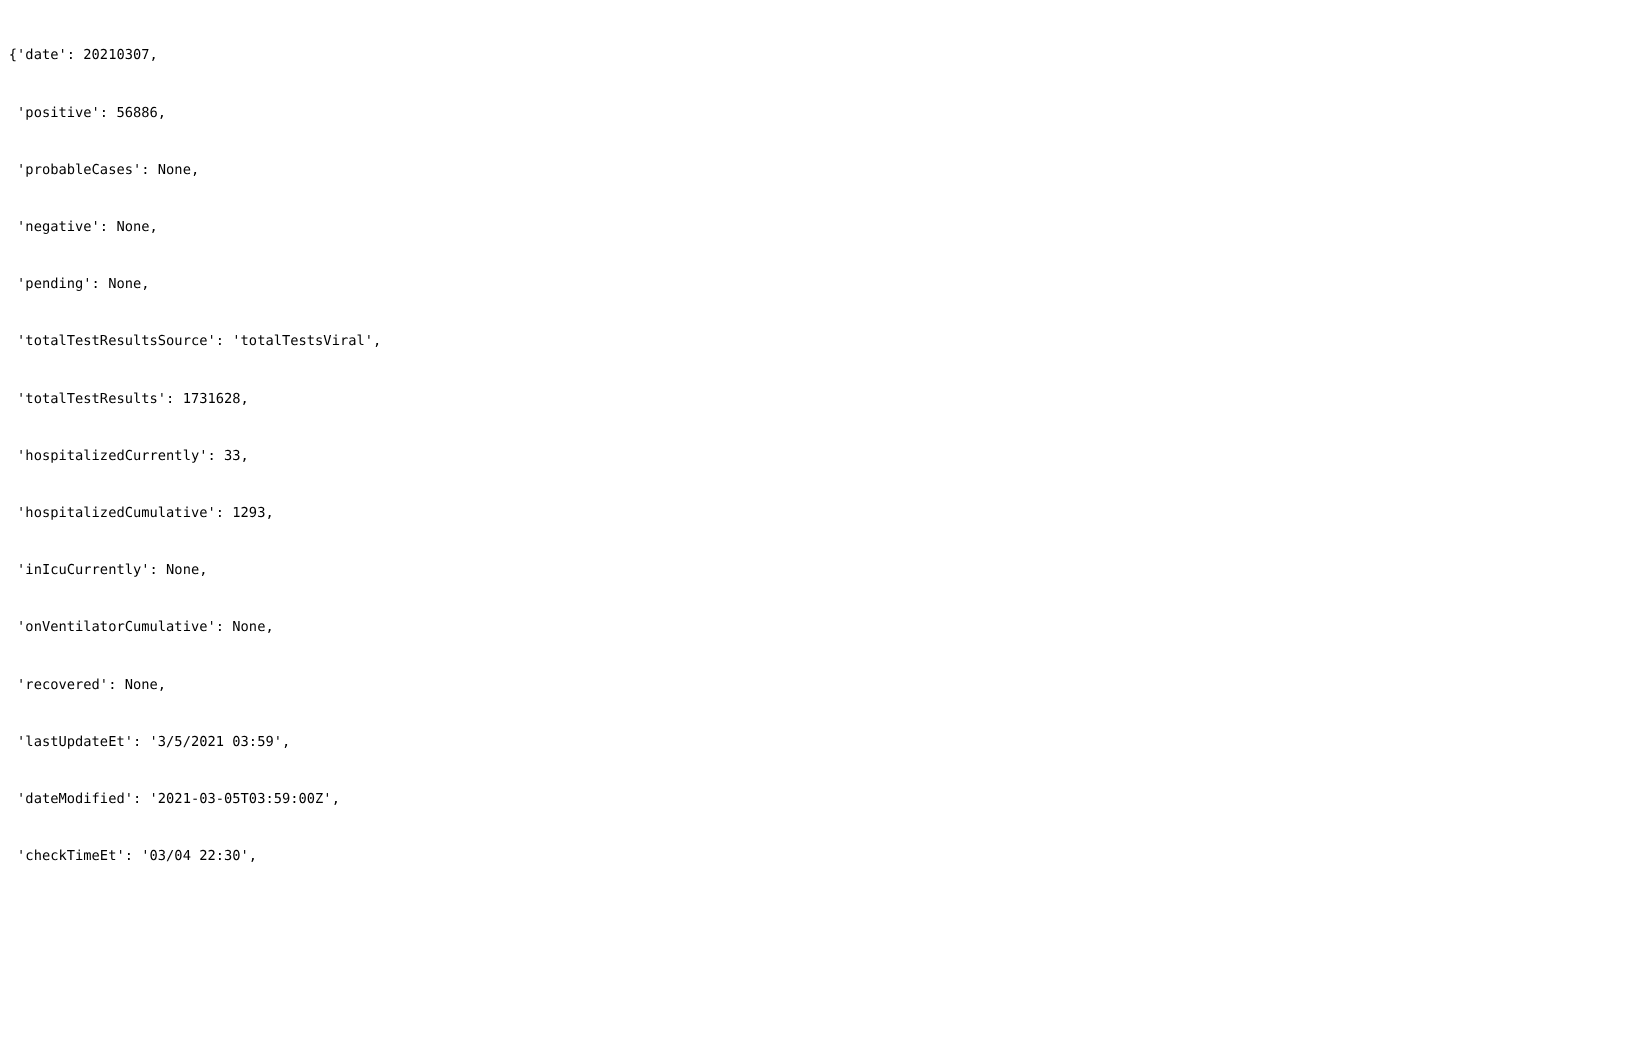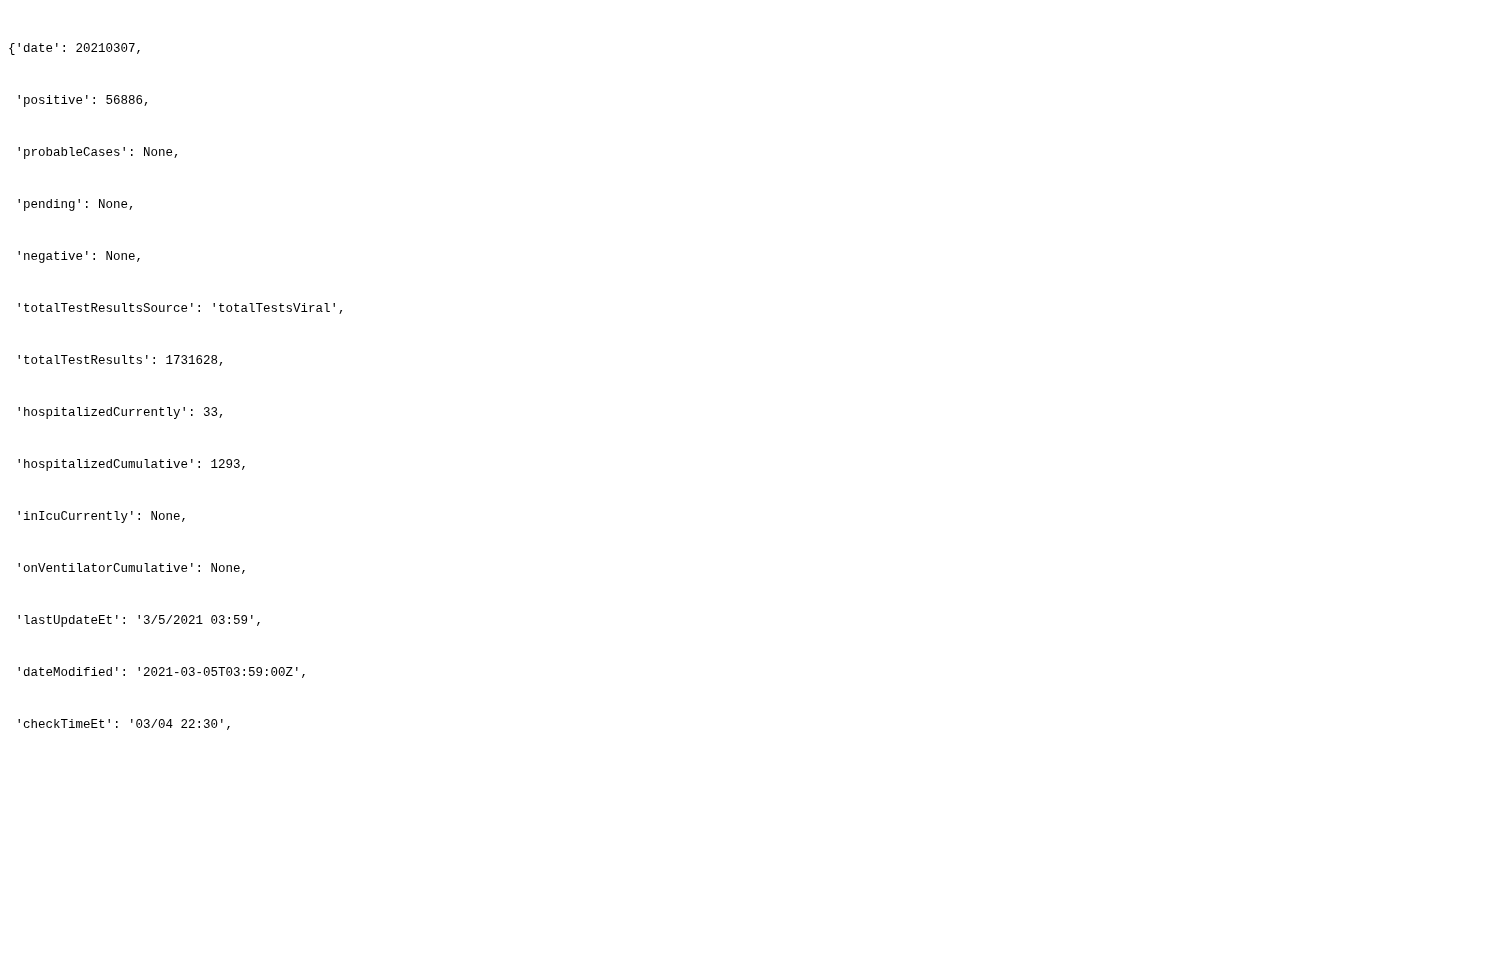--- a/index.html
+++ b/index.html
@@ -17,38 +17,38 @@
     padding: 6px 0 0 8px;
     font-family: "DejaVu Sans Mono", "Liberation Mono", monospace;
     font-size: 12.5px;
     line-height: 17.35px;
     color: #000000;
     white-space: pre;
     letter-spacing: 0px;
   }
   .line {
     white-space: pre;
-    font-family: Liberation Mono, monospace;
   }
 </style>
 </head>
 <body>
 
 <div id="output">
   <div class="line">{'date': 20210307,</div>
   <div class="line"> 'positive': 56886,</div>
   <div class="line"> 'probableCases': None,</div>
+  <div class="line"> 'negative': None,</div>
   <div class="line"> 'pending': None,</div>
-  <div class="line"> 'negative': None,</div>
   <div class="line"> 'totalTestResultsSource': 'totalTestsViral',</div>
   <div class="line"> 'totalTestResults': 1731628,</div>
   <div class="line"> 'hospitalizedCurrently': 33,</div>
   <div class="line"> 'hospitalizedCumulative': 1293,</div>
   <div class="line"> 'inIcuCurrently': None,</div>
   <div class="line"> 'onVentilatorCumulative': None,</div>
+  <div class="line"> 'recovered': None,</div>
   <div class="line"> 'lastUpdateEt': '3/5/2021 03:59',</div>
   <div class="line"> 'dateModified': '2021-03-05T03:59:00Z',</div>
   <div class="line"> 'checkTimeEt': '03/04 22:30',</div>
   
   
   
   
   
   
   

